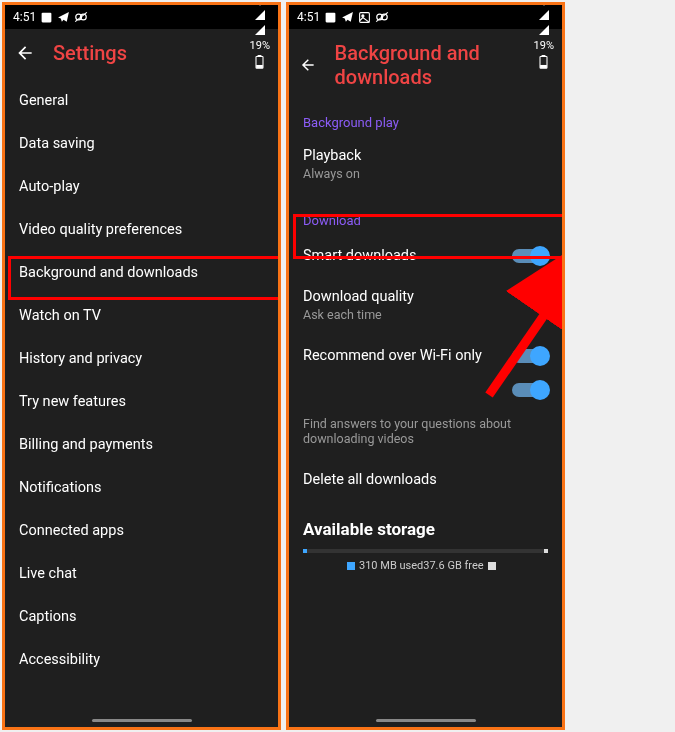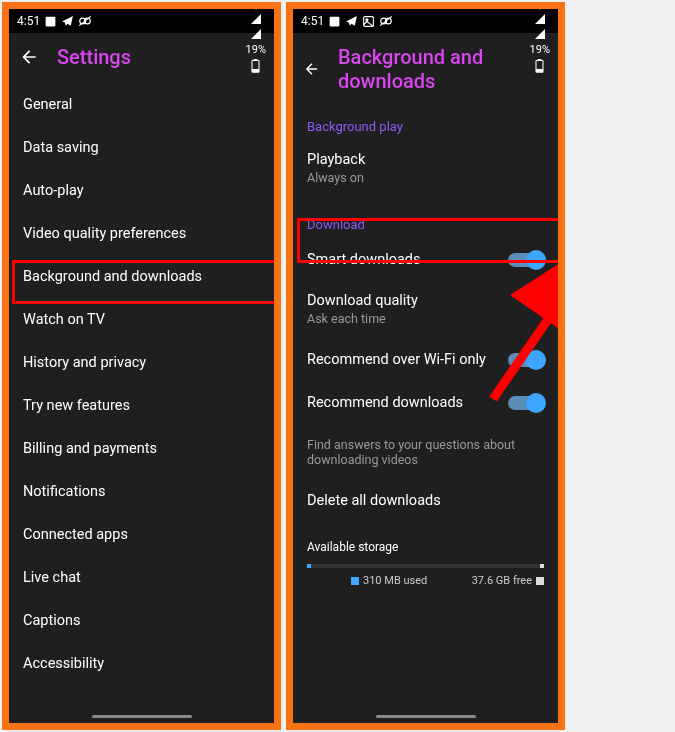--- a/index.html
+++ b/index.html
@@ -9,21 +9,21 @@
       display: flex;
       gap: 5px;
       padding: 2px;
       width: 675px;
       height: 732px;
     }
     .phone {
       width: 279px;
       height: 728px;
       background: #1f1f1f;
-      border: 7px solid #f97316;
+      border: 3px solid #f97316;
       position: relative;
       overflow: hidden;
       display: flex;
       flex-direction: column;
     }
     .status-bar {
       height: 24px;
       background: #000;
       display: flex;
       align-items: center;
@@ -35,21 +35,21 @@
     .status-left { display: flex; align-items: center; gap: 4px; }
     .status-right { display: flex; align-items: center; gap: 3px; flex-direction: column; }
     .status-right svg, .status-left svg { display: block; }
     .header {
       display: flex;
       align-items: center;
       padding: 12px 10px 14px;
       gap: 18px;
     }
     .back-arrow { width: 20px; height: 20px; fill: #fff; }
-    .header-title { color: #d946ef; font-size: 20px; font-weight: 500; }
+    .header-title { color: #ef4444; font-size: 20px; font-weight: 500; }
     .list { flex: 1; overflow: hidden; }
     .item {
       padding: 13px 14px;
       color: #fff;
       font-size: 14.5px;
       position: relative;
     }
     .item.short { padding: 11px 14px 12px; }
     .section-header {
       padding: 12px 14px 6px;
@@ -89,22 +89,22 @@
       position: absolute;
       border: 3px solid #ff0000;
       pointer-events: none;
       z-index: 10;
     }
     .storage-section {
       padding: 10px 14px;
     }
     .storage-label {
       color: #fff;
-      font-size: 12px;
-      font-weight: 400;
+      font-size: 17px;
+      font-weight: 700;
       margin-bottom: 10px;
     }
     .storage-bar {
       width: 100%;
       height: 4px;
       background: #333;
       position: relative;
       margin-bottom: 6px;
     }
     .storage-used {
@@ -118,21 +118,20 @@
     .storage-free {
       position: absolute;
       right: 0;
       top: 0;
       bottom: 0;
       width: 1.5%;
       background: #ddd;
     }
     .storage-legend {
       display: flex;
-      justify-content: space-between;
       font-size: 11px;
       color: #ccc;
       padding-left: 44px;
     }
     .legend-item { display: flex; align-items: center; gap: 4px; }
     .legend-sq { width: 8px; height: 8px; }
     .nav-bar {
       height: 14px;
       display: flex;
       justify-content: center;
@@ -306,21 +305,20 @@
     </div>
 
     <div class="item">
       <span>Recommend over Wi-Fi only</span>
       <div class="toggle-wrap">
           <div class="toggle"></div>
         </div>
     </div>
 
     <div class="item">
-      <span>Recommend downloads</span>
       <div class="toggle-wrap">
           <div class="toggle"></div>
         </div>
     </div>
 
     <div class="item short">
       <div class="item-sub">Find answers to your questions about downloading videos</div>
     </div>
 
     <div class="item">Delete all downloads</div>

